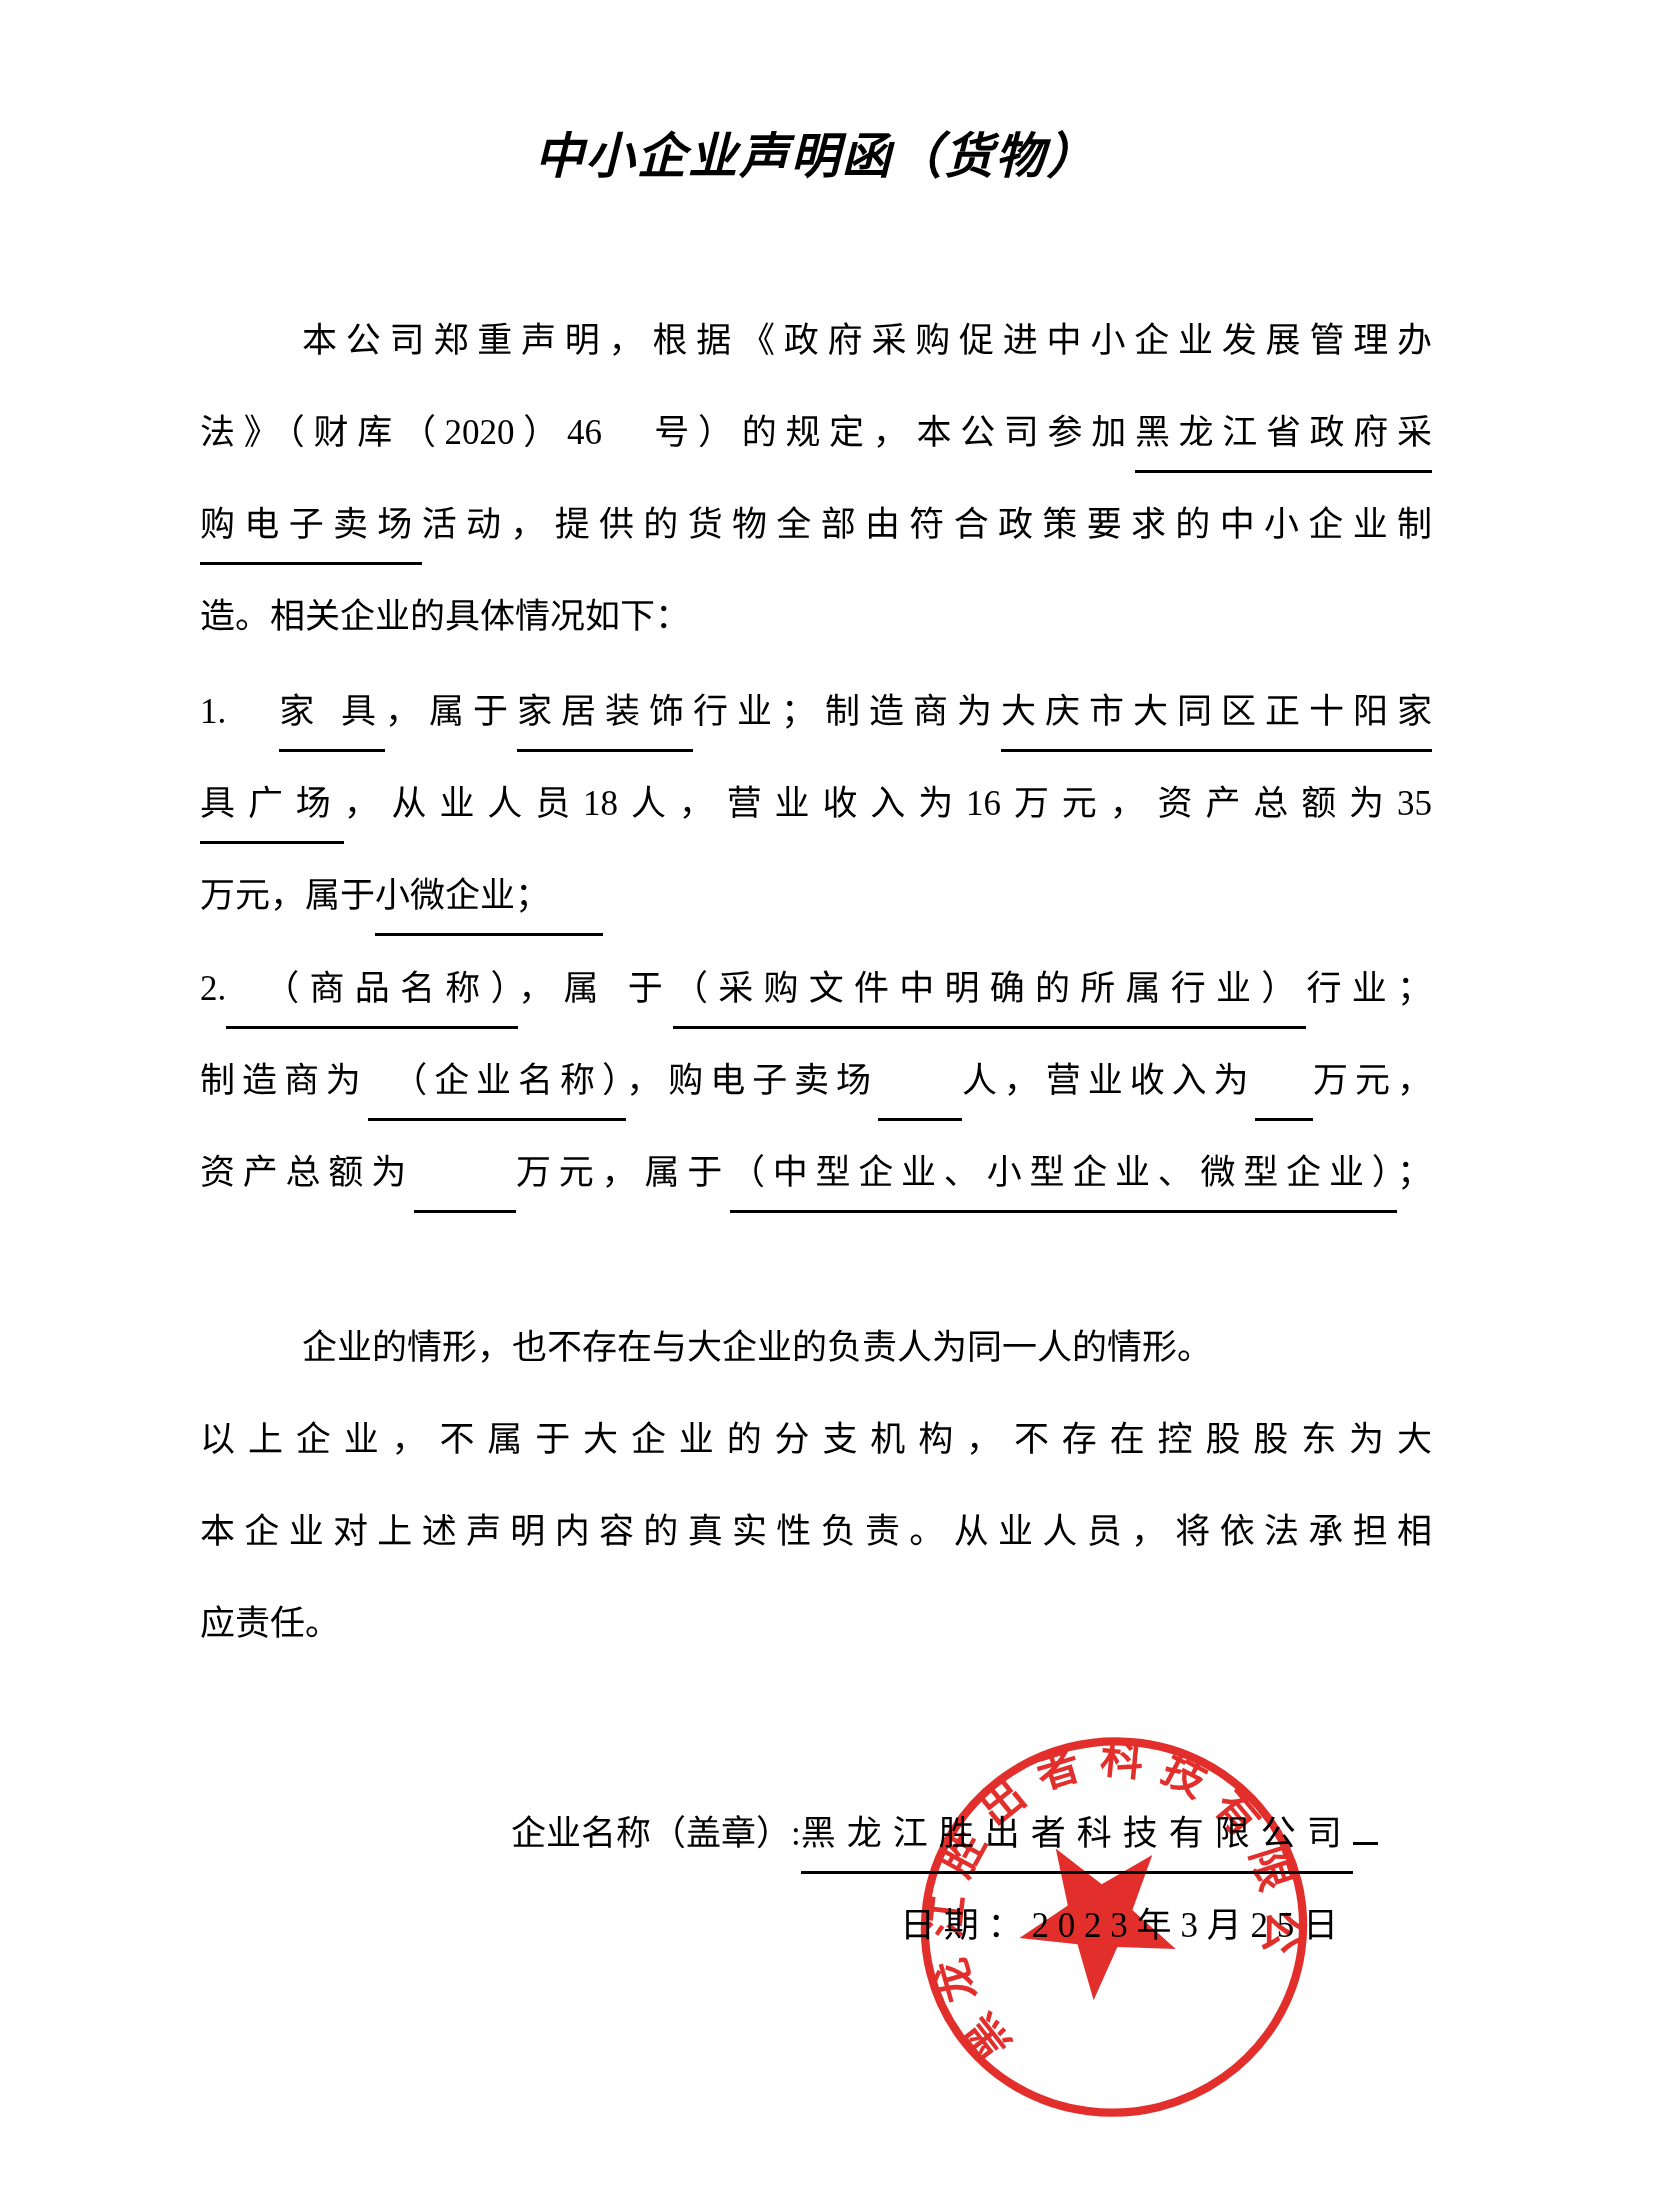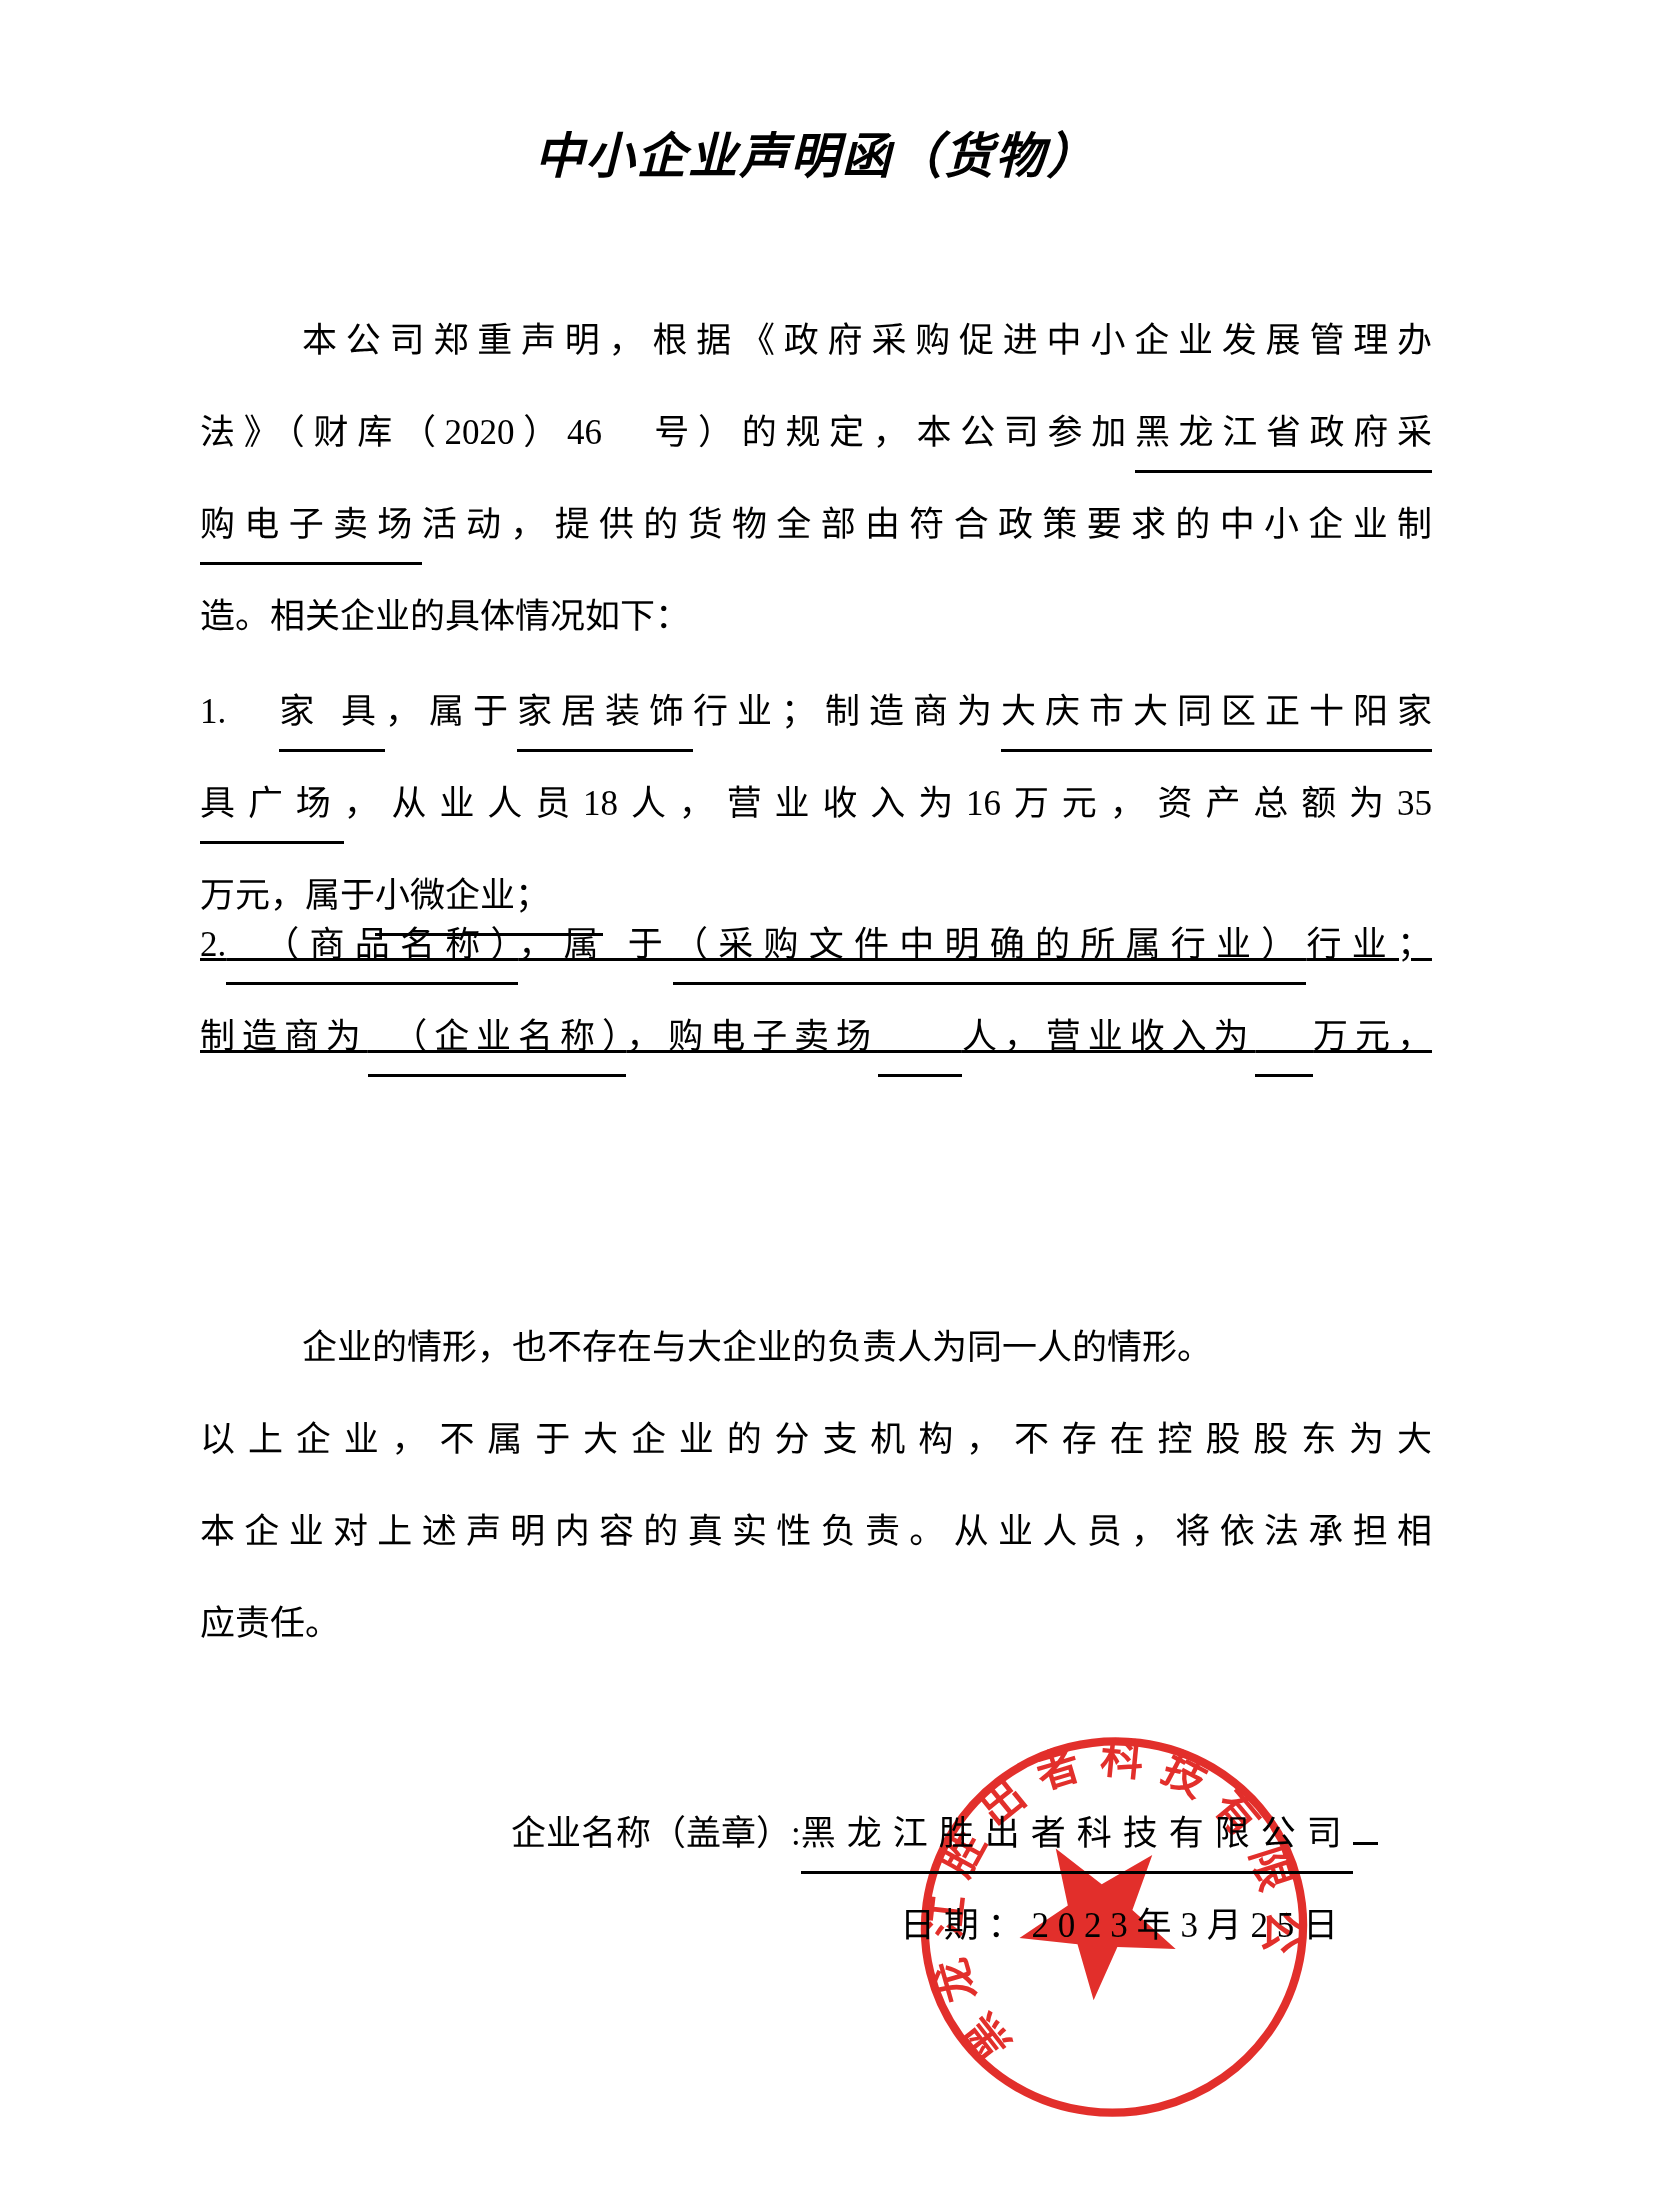--- a/index.html
+++ b/index.html
@@ -23,21 +23,21 @@
   }
   .line {
     height:92px; line-height:92px;
     text-align:justify; text-justify:inter-character;
   }
   .line.full { text-align-last:justify; }
   .indent .line:first-child { text-indent:102px; }
   .u { border-bottom:3.3px solid #000; padding-bottom:18px; }
   #p1   { top:295px;  z-index:3; }
   #item1{ top:666px; z-index:3; }
-  #item2{ top:899px; z-index:3;text-decoration:underline; }
+  #item2{ top:943px; z-index:3; }
   #p3   { top:1302px; z-index:3; }
   #p4   { top:1486px; z-index:3; }
   #sign-line {
     position:absolute; top:1787px; left:511px; height:92px; line-height:92px;
     font-size:35px; z-index:3; white-space:nowrap;
   }
   #sign-line .company { letter-spacing:11px; }
   #sign-line .ext { display:inline-block; width:25px; border-bottom:3.3px solid #000; height:55px; }
   #date-line {
     position:absolute; top:1880px; left:900px; height:92px; line-height:92px;
@@ -62,20 +62,21 @@
 
 <div id="item1" class="block">
     <div class="line full"><span>1.　</span><span class="u">家 具</span><span>，属于</span><span class="u">家居装饰</span><span>行业；制造商为</span><span class="u">大庆市大同区正十阳家</span></div>
     <div class="line full"><span class="u">具广场</span><span>，从业人员18人，营业收入为16万元，资产总额为35</span></div>
     <div class="line"><span>万元，属于</span><span class="u">小微企业；　　</span></div>
   </div>
 
 <div id="item2" class="block">
     <div class="line full"><span>2.</span><span class="u">　（商品名称）</span><span>，属 于</span><span class="u">（采购文件中明确的所属行业）</span><span>行业；</span></div>
     <div class="line full"><span>制造商为</span><span class="u">　（企业名称）</span><span>，购电子卖场</span><span class="u">　　</span><span>人，营业收入为</span><span class="u">　 </span><span>万元，</span></div>
+    <div class="line full"><span>资产总额为</span><span class="u">　　 </span><span>万元，属于</span><span class="u">（中型企业、小型企业、微型企业）</span><span>；</span></div>
   </div>
 
 <div id="p3" class="block indent">
     <div class="line"><span>企业的情形，也不存在与大企业的负责人为同一人的情形。</span></div>
     <div class="line full"><span>以上企业，不属于大企业的分支机构，不存在控股股东为大</span></div>
   </div>
 
 <div id="p4" class="block">
     <div class="line full"><span>本企业对上述声明内容的真实性负责。从业人员，将依法承担相</span></div>
     <div class="line"><span>应责任。</span></div>

